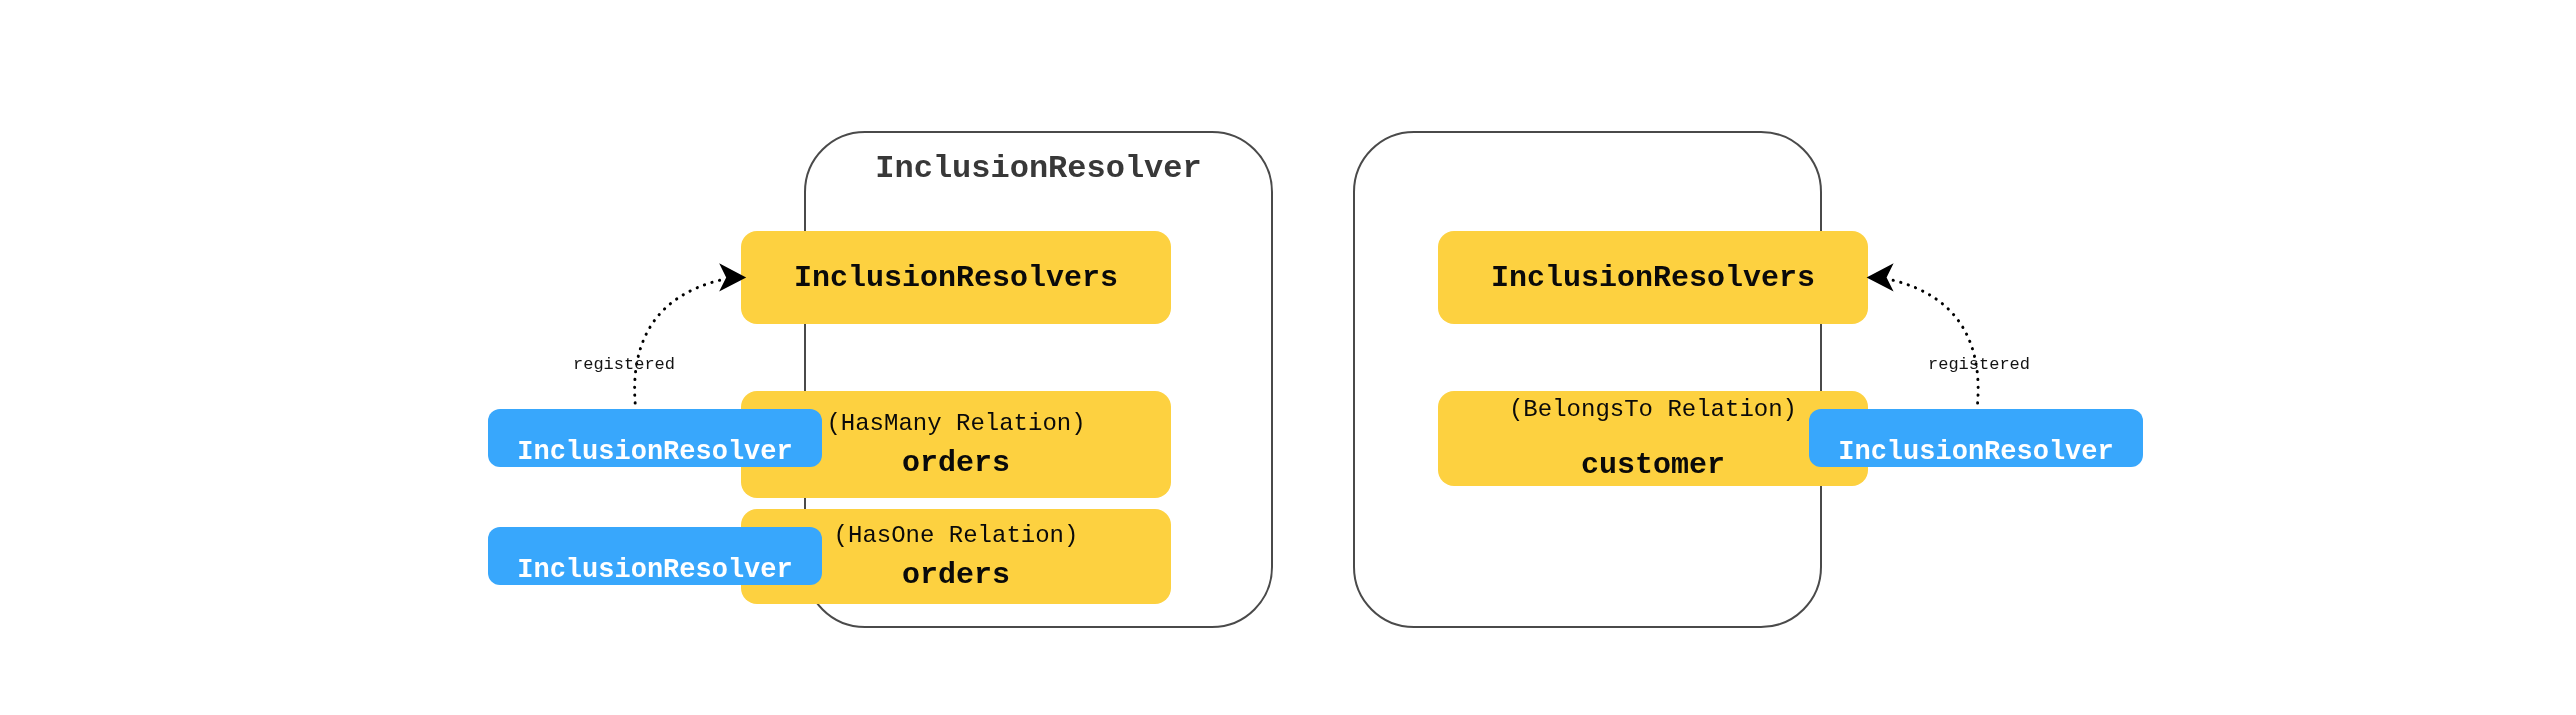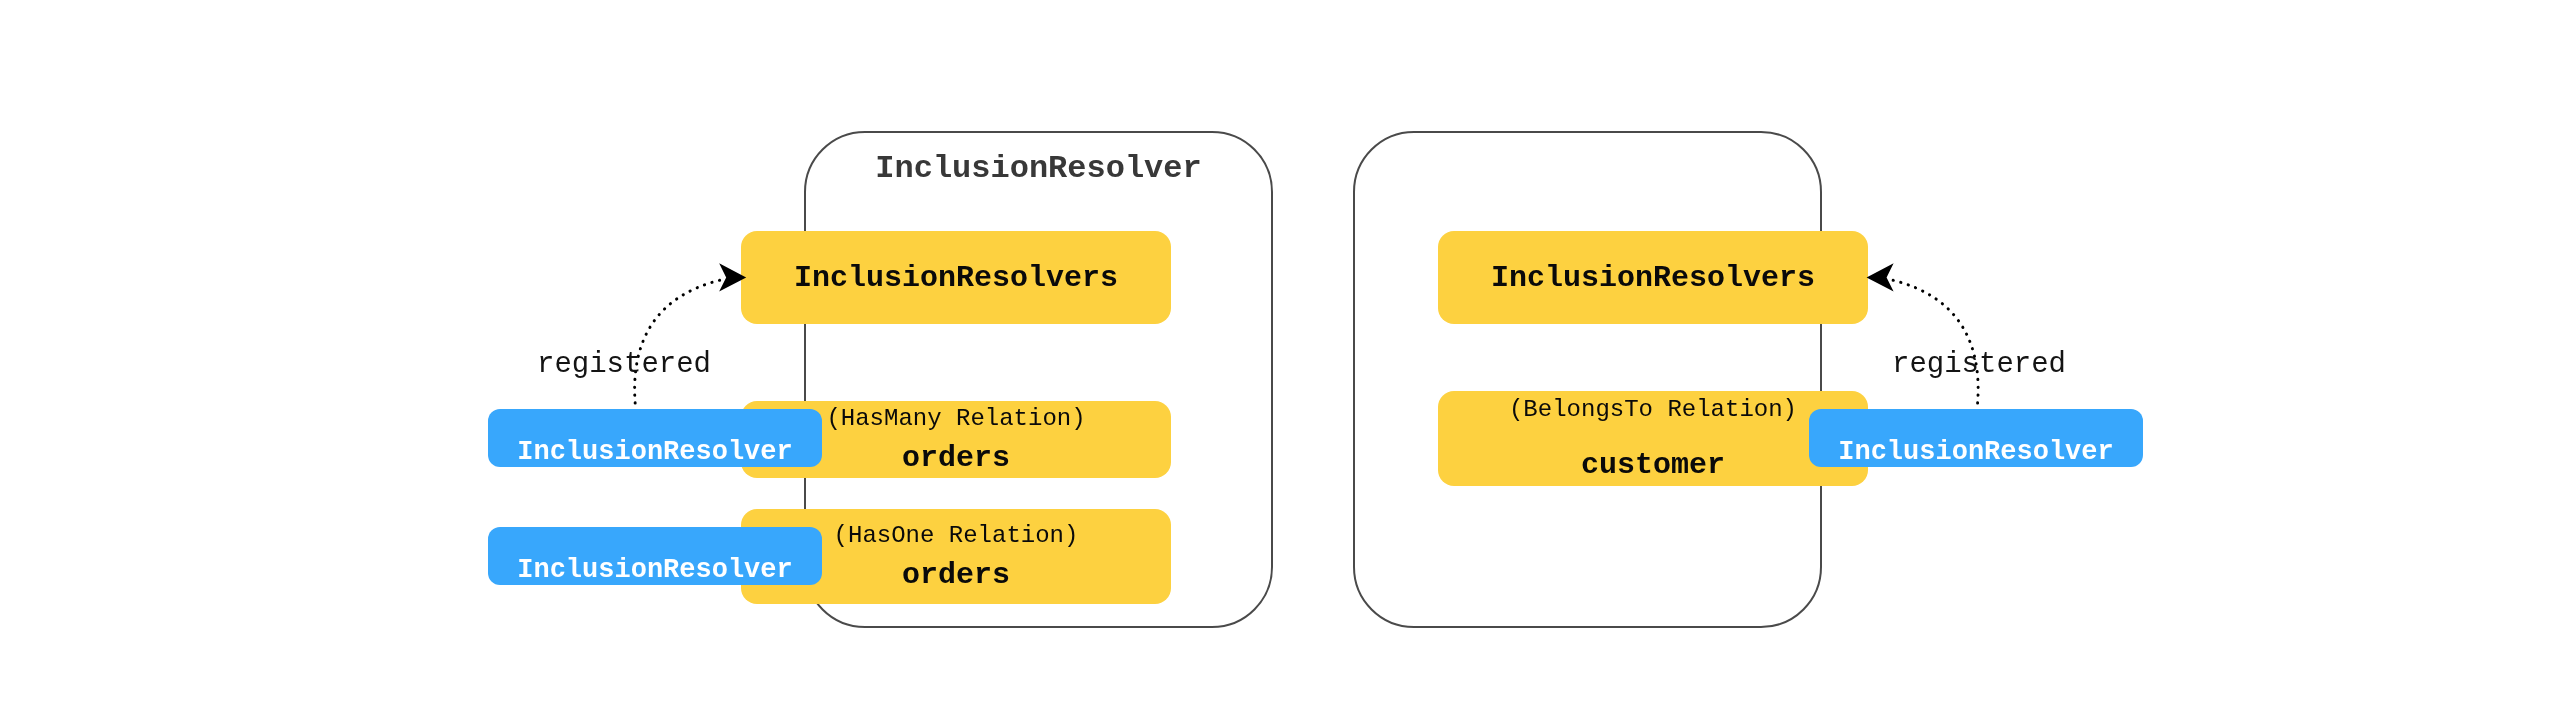--- a/index.html
+++ b/index.html
@@ -41,41 +41,41 @@
     position:absolute;width:430px;background:var(--c-yellow);
     border-radius:16px;z-index:3;
     display:flex;flex-direction:column;align-items:center;justify-content:center;
     color:var(--c-black);text-align:left;
   }
   .ybox .big{font-size:30px;font-weight:bold;line-height:1;white-space:nowrap;}
   .ybox .type-line{font-size:24px;font-weight:normal;line-height:1;white-space:nowrap;margin-bottom:12px;}
   .ybox .name-line{font-size:30px;font-weight:bold;line-height:1;white-space:nowrap;}
 
   .ybox-a{left:741px;top:231px;height:93px;}
-  .ybox-b{left:741px;top:401px;height:77px;}
+  .ybox-b{left:741px;top:391px;height:107px;}
   .ybox-c{left:741px;top:509px;height:95px;}
   .ybox-d{left:1438px;top:231px;height:93px;}
   .ybox-e{left:1438px;top:391px;height:95px;gap:16px;}
 
   .arrow-layer{position:absolute;left:0;top:0;width:2576px;height:716px;z-index:4;}
 
   .chip{
     position:absolute;height:58px;background:var(--c-blue);
     border-radius:12px;z-index:5;
     display:flex;align-items:flex-end;justify-content:center;
     color:var(--c-white);font-size:27px;font-weight:bold;white-space:nowrap;
   }
   .chip-1{left:488px;top:409px;width:334px;}
   .chip-2{left:488px;top:527px;width:334px;}
   .chip-3{left:1809px;top:409px;width:334px;}
 
   .edge-label{
     position:absolute;top:348px;width:216px;height:32px;z-index:6;
     display:flex;align-items:center;justify-content:center;
-    font-size:29px;font-weight:normal;color:#141414;white-space:nowrap;
+    font-size:17px;font-weight:normal;color:#141414;white-space:nowrap;
   }
   .edge-label-left{left:516px;}
   .edge-label-right{left:1871px;}
 </style>
 </head>
 <body>
 
 <div class="stage">
 
   <div class="repo repo-left"></div>

